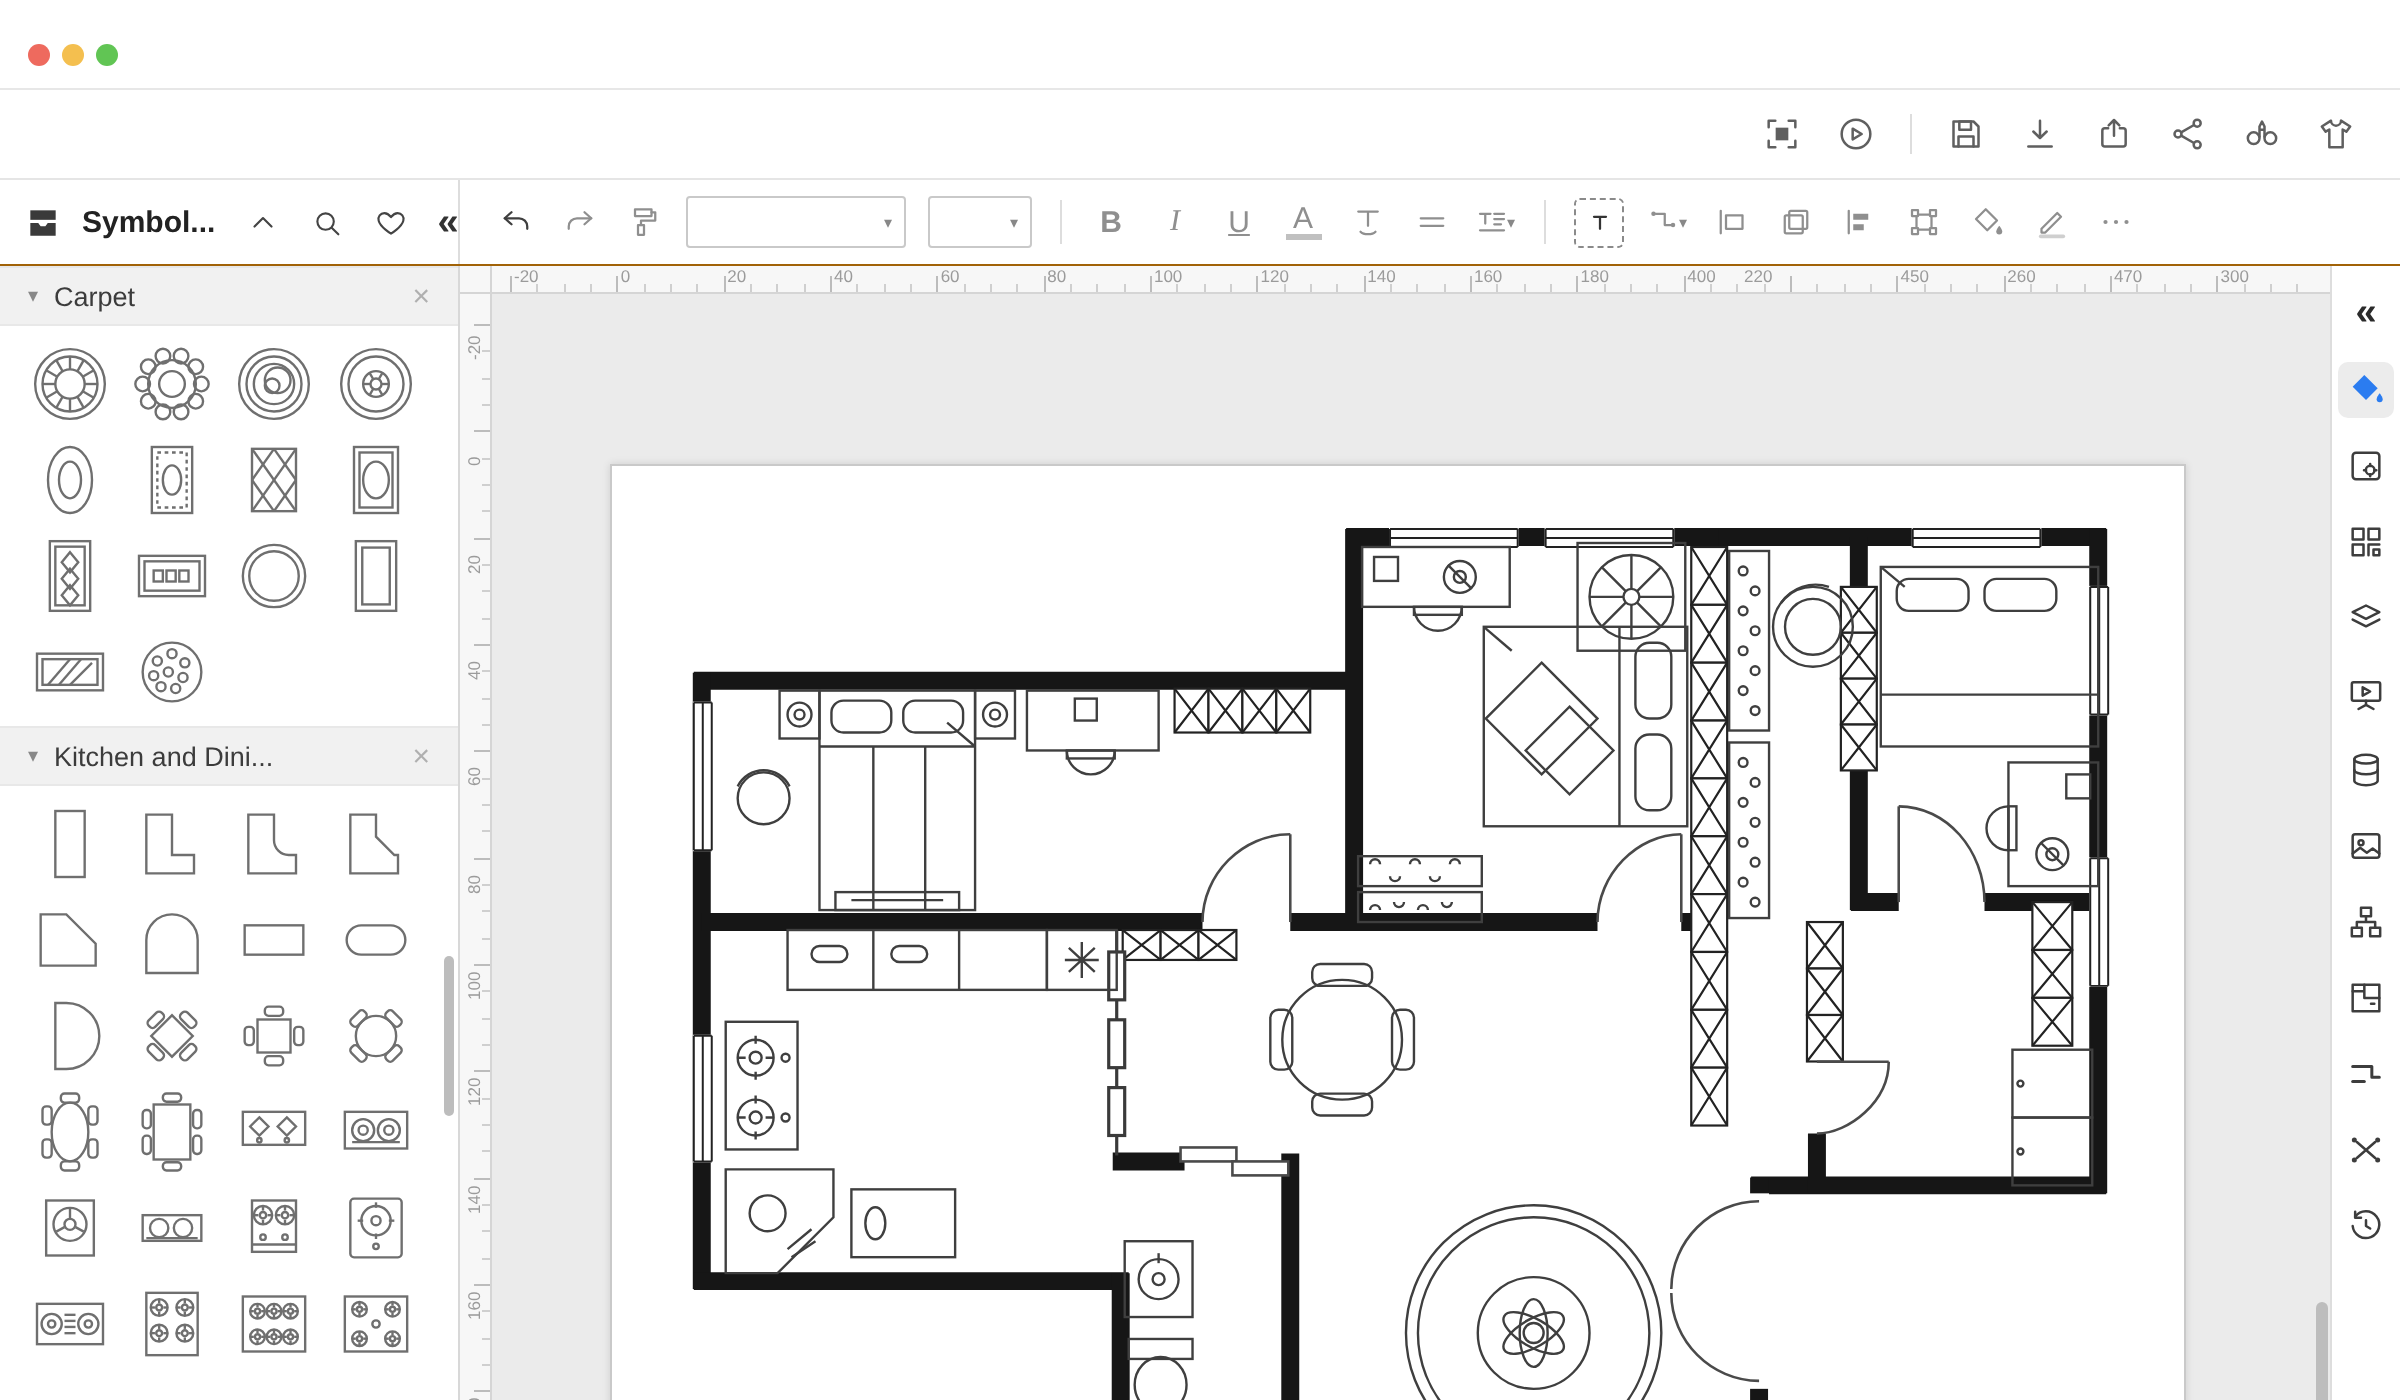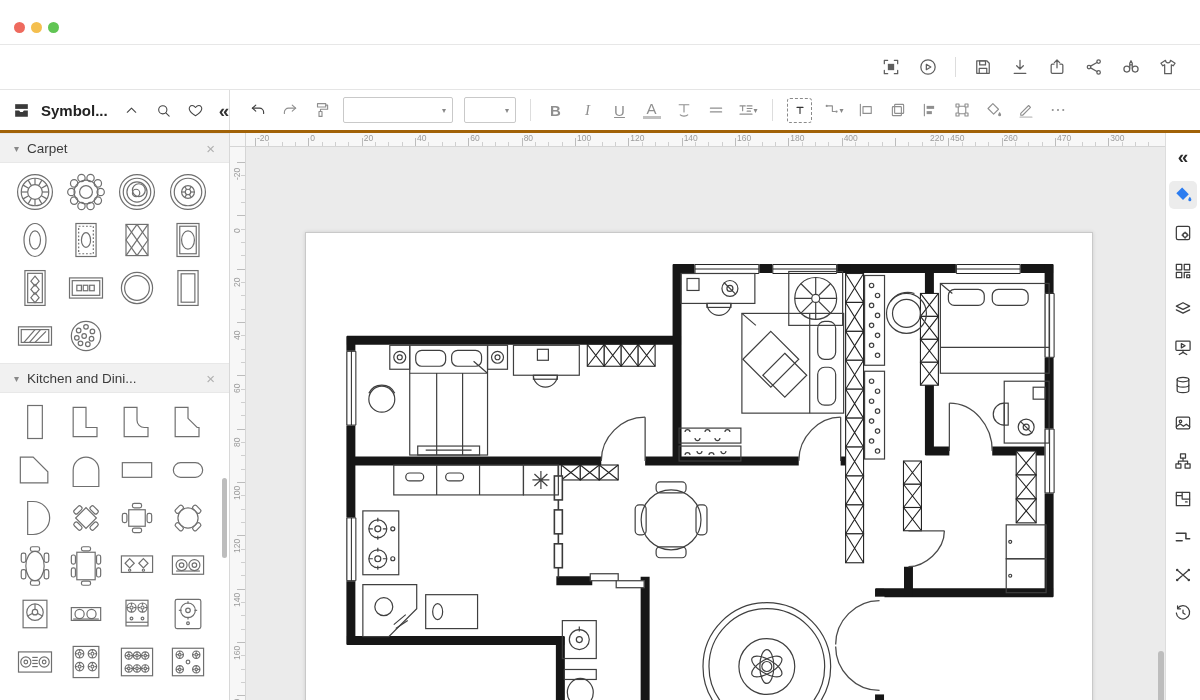--- a/index.html
+++ b/index.html
@@ -13,21 +13,21 @@
   .urlbar .ic{font-size:15px;color:#9a9a9a;}
   .url-text{margin-left:9px;font-size:13px;color:#4a4a4a;}
   
   .menubar{position:absolute;left:0;top:45px;width:1200px;height:45px;background:#fff;border-bottom:1px solid #e5e5e5;display:flex;align-items:center;}
   .menu-items{display:flex;gap:33px;padding-left:24px;font-size:15px;color:#333;}
   .menu-items span{cursor:default;}
   .menu-icons{margin-left:auto;display:flex;align-items:center;gap:17px;padding-right:22px;color:#5f5f5f;}
   .menu-icons .ic{font-size:20px;line-height:0;}
   .vdiv{width:1px;height:20px;background:#ddd;}
   
-  .toolbar-row{position:absolute;left:0;top:90px;width:1200px;height:43px;border-bottom:3px solid #a16207;display:flex;}
+  .toolbar-row{position:absolute;left:0;top:90px;width:1200px;height:43px;border-bottom:1px solid #a16207;display:flex;}
   .panel-header{width:230px;height:100%;border-right:1px solid #ddd;display:flex;align-items:center;padding:0 12px;gap:0;}
   .panel-header .lib{color:#3a3a3a;font-size:19px;line-height:0;}
   .panel-title{font-weight:bold;font-size:15px;color:#222;margin-left:10px;}
   .ph-ic{color:#444;font-size:17px;line-height:0;margin-left:15px;}
   .ph-collapse{font-size:19px;font-weight:bold;color:#333;margin-left:15px;line-height:1;}
   .toolbar{flex:1;display:flex;align-items:center;padding-left:14px;gap:5px;}
   .tb{min-width:27px;height:27px;display:flex;align-items:center;justify-content:center;color:#8f8f8f;border-radius:3px;}
   .tb .ic{font-size:18px;line-height:0;}
   .tb.dark{color:#3f3f3f;}
   .tb.boxed{border:1px dashed #8a8a8a;width:25px;height:25px;min-width:25px;color:#333;margin:0 3px;}
@@ -764,21 +764,21 @@
         <span class="tkL" style="left: 544.3px;">180</span>
         <div class="tkm" style="left: 555.632px;"></div>
         <div class="tkm" style="left: 568.965px;"></div>
         <div class="tkm" style="left: 582.297px;"></div>
         <div class="tkM" style="left: 595.63px;"></div>
         <span class="tkL" style="left: 597.63px;">400</span>
         <div class="tkm" style="left: 608.962px;"></div>
         <div class="tkm" style="left: 622.295px;"></div>
         <div class="tkm" style="left: 635.628px;"></div>
         <div class="tkM" style="left: 648.96px;"></div>
-        <span class="tkL" style="left: 684px;">220</span>
+        <span class="tkL" style="left: 626px;">220</span>
         <div class="tkm" style="left: 662.293px;"></div>
         <div class="tkm" style="left: 675.625px;"></div>
         <div class="tkm" style="left: 688.957px;"></div>
         <div class="tkM" style="left: 702.29px;"></div>
         <span class="tkL" style="left: 704.29px;">450</span>
         <div class="tkm" style="left: 715.622px;"></div>
         <div class="tkm" style="left: 728.955px;"></div>
         <div class="tkm" style="left: 742.287px;"></div>
         <div class="tkM" style="left: 755.62px;"></div>
         <span class="tkL" style="left: 757.62px;">260</span>

